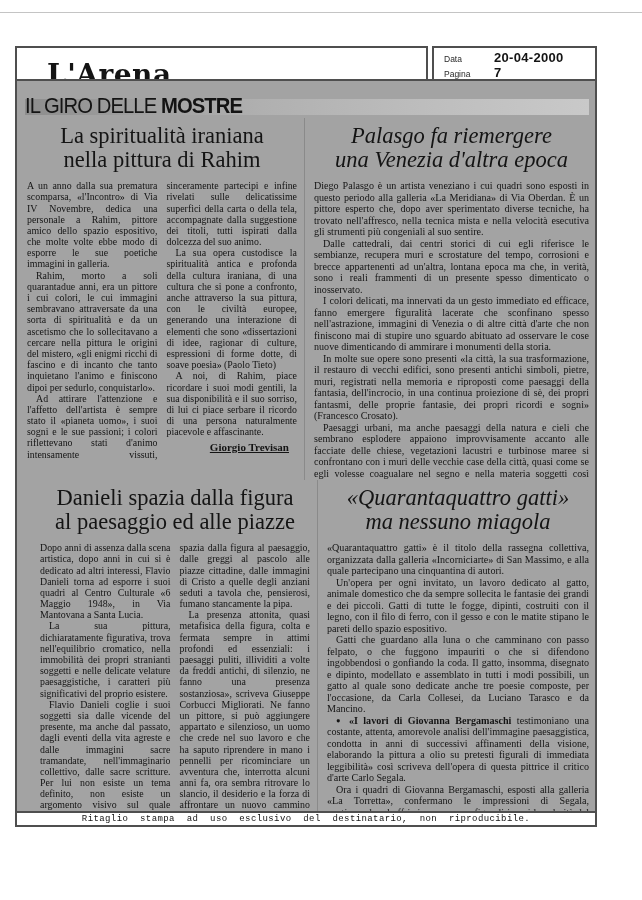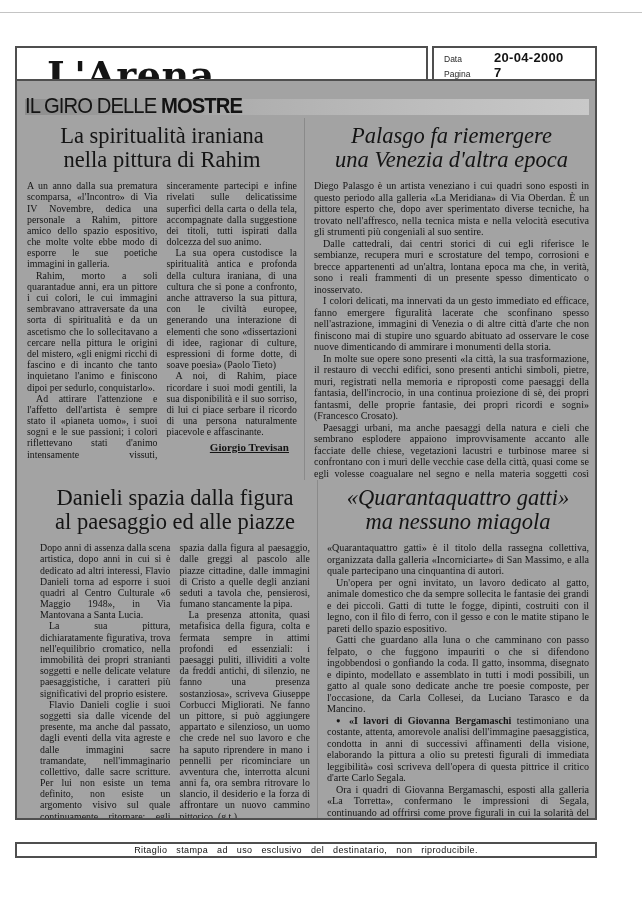--- a/index.html
+++ b/index.html
@@ -4,21 +4,21 @@
 <style>
   * { box-sizing: border-box; margin: 0; padding: 0; }
   html,body { width: 642px; height: 900px; }
   body { background: #f4f4f2; font-family: "Liberation Serif", serif; color: #141414; }
   .page { position: relative; width: 642px; height: 900px; background: #ffffff; overflow: hidden; }
 
   .topline { position: absolute; top: 12px; left: 0; width: 642px; height: 1px; background: #c4c4c4; }
 
   .masthead-box { position: absolute; left: 15px; top: 46px; width: 413px; height: 46px;
     border: 2px solid #4f4f4f; display: flex; align-items: center; padding-left: 30px; background:#fff; }
-  .masthead { font-family: "DejaVu Serif", serif; font-weight: 700; font-size: 38px; letter-spacing: .5px; margin-top: 10px; }
+  .masthead { font-family: "DejaVu Serif", serif; font-weight: 700; font-size: 28px; letter-spacing: .5px; margin-top: 10px; }
 
   .meta-box { position: absolute; left: 432px; top: 46px; width: 165px; height: 59px;
     border: 2px solid #4f4f4f; padding: 3px 0 0 10px; font-family: "Liberation Sans", sans-serif; background:#fff; }
   .meta-row { display: flex; align-items: baseline; line-height: 13px; }
   .meta-label { width: 50px; font-size: 8.5px; color: #2a2a2a; }
   .meta-value { font-size: 13px; font-weight: 700; letter-spacing: .3px; }
 
   .main-box { position: absolute; left: 15px; top: 79px; width: 582px; height: 741px;
     border: 2px solid #4f4f4f; overflow: hidden; padding: 11px 4px; background:#a3a3a3; }
 
@@ -39,23 +39,23 @@
   .headline span { display: block; }
 
   .body-cols { column-count: 2; column-gap: 9px; font-size: 9.9px; line-height: 1.13;
     text-align: justify; hyphens: auto; }
   .body-wide { font-size: 10.1px; line-height: 1.14; text-align: justify; hyphens: auto; }
   p.bp { text-indent: 9px; }
   p.bp.noindent { text-indent: 0; }
   .bullet { font-size: 7.5px; vertical-align: 1.5px; }
   .byline { text-align: right; font-weight: 700; font-size: 11px; margin-top: 4px; padding-right: 8px; text-decoration: underline; }
 
-  .footer-strip { position: absolute; left: 15px; top: 842px; width: 582px; height: 16px;
+  .footer-strip { position: absolute; left: 15px; top: 811px; width: 582px; height: 16px;
     border: 2px solid #4f4f4f; display: flex; align-items: center; justify-content: center;
-    font-family: Liberation Sans, sans-serif; font-size: 9px; word-spacing: 6px; letter-spacing: .4px; background:#fff; }
+    font-family: Liberation Mono, monospace; font-size: 9px; word-spacing: 6px; letter-spacing: .4px; background:#fff; }
 </style>
 </head>
 <body>
 
 <div class="page">
 
   <div class="topline"></div>
 
   <div class="masthead-box">
     <div class="masthead">L'Arena</div>

